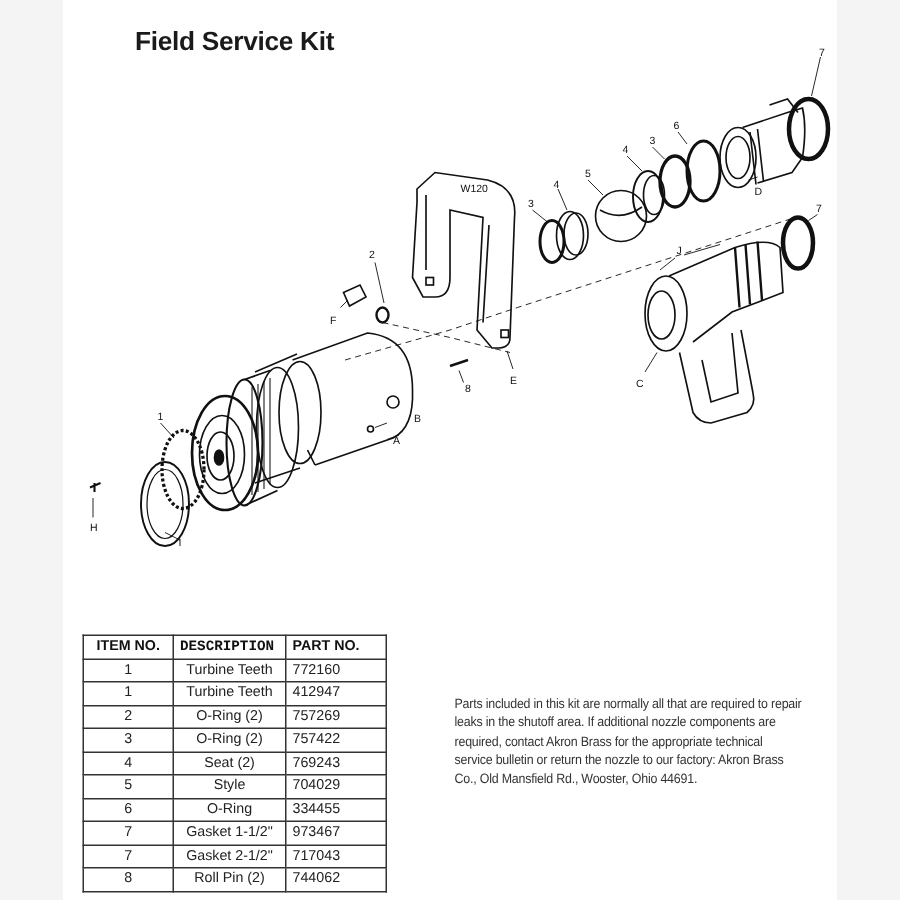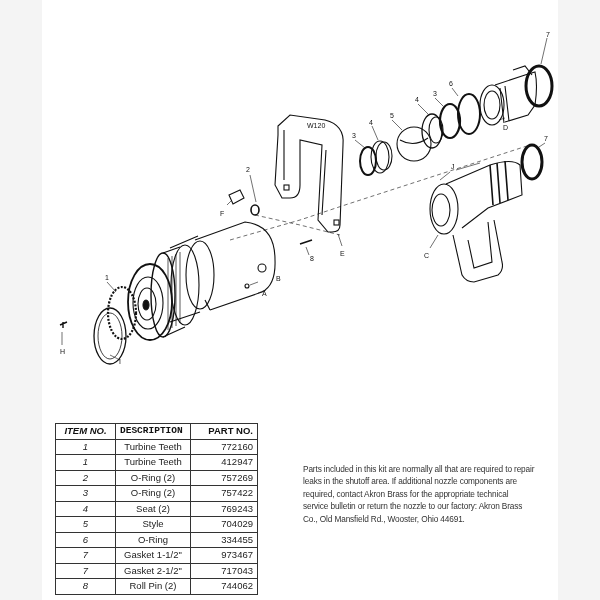--- a/index.html
+++ b/index.html
@@ -4,32 +4,33 @@
 <style>
   html, body { margin:0; padding:0; }
   body { width:600px; height:600px; background:#f4f4f4; position:relative; overflow:hidden; font-family:"Liberation Sans", sans-serif; }
   .page { position:absolute; left:42px; top:0; width:516px; height:600px; background:#ffffff; }
   .title { position:absolute; left:90px; top:17px; font-weight:bold; font-size:17.5px; line-height:21px; color:#1a1a1a; letter-spacing:-0.2px; }
   .diagram { position:absolute; left:42px; top:20px; width:516px; height:380px; }
   .lbl { font-family:"Liberation Sans", sans-serif; font-size:7px; fill:#111; }
   table.parts { position:absolute; left:55px; top:423px; border-collapse:collapse; font-size:9.5px; color:#222; }
   table.parts th, table.parts td { border:1px solid #333; height:14.5px; padding:0 4px; line-height:14px; }
   table.parts th { font-weight:bold; font-size:9.5px; color:#111; }
-  .c-item { width:51px; text-align:center;font-style:italic; }
+  .c-item { width:51px; text-align:center; }
   .c-desc { width:66px; text-align:center; }
-  .c-part { width:58px; text-align:right;margin-top:48px; }
+  .c-part { width:58px; text-align:left;margin-top:48px; }
   table.parts th.c-desc { text-align:left;font-family:Liberation Mono, monospace; }
   .note { position:absolute; left:303px; top:463px; width:252px; font-family:"Liberation Sans", sans-serif; font-size:9px; line-height:12.4px; color:#333; transform:scaleX(0.92); transform-origin:left top; letter-spacing:-0.15px; }
 </style>
 </head>
 <body>
 
 <div class="page"></div>
 
 <div class="title">
+  <div>Field Service Kit</div>
 </div>
 
 <svg class="diagram" viewBox="42 20 516 380" xmlns="http://www.w3.org/2000/svg">
   <g fill="none" stroke="#111" stroke-width="1.1">
 
     <path d="M230 240 L300 220 L345 205 L530 145" stroke-dasharray="4 3" stroke-width="0.6"></path>
     <path d="M255 215 L300 225 L340 235" stroke-dasharray="4 3" stroke-width="0.6"></path>
 
     <g>
       <path d="M195 240 L245 222 Q275 225 275 260 Q276 285 262 292 L210 310"></path>

